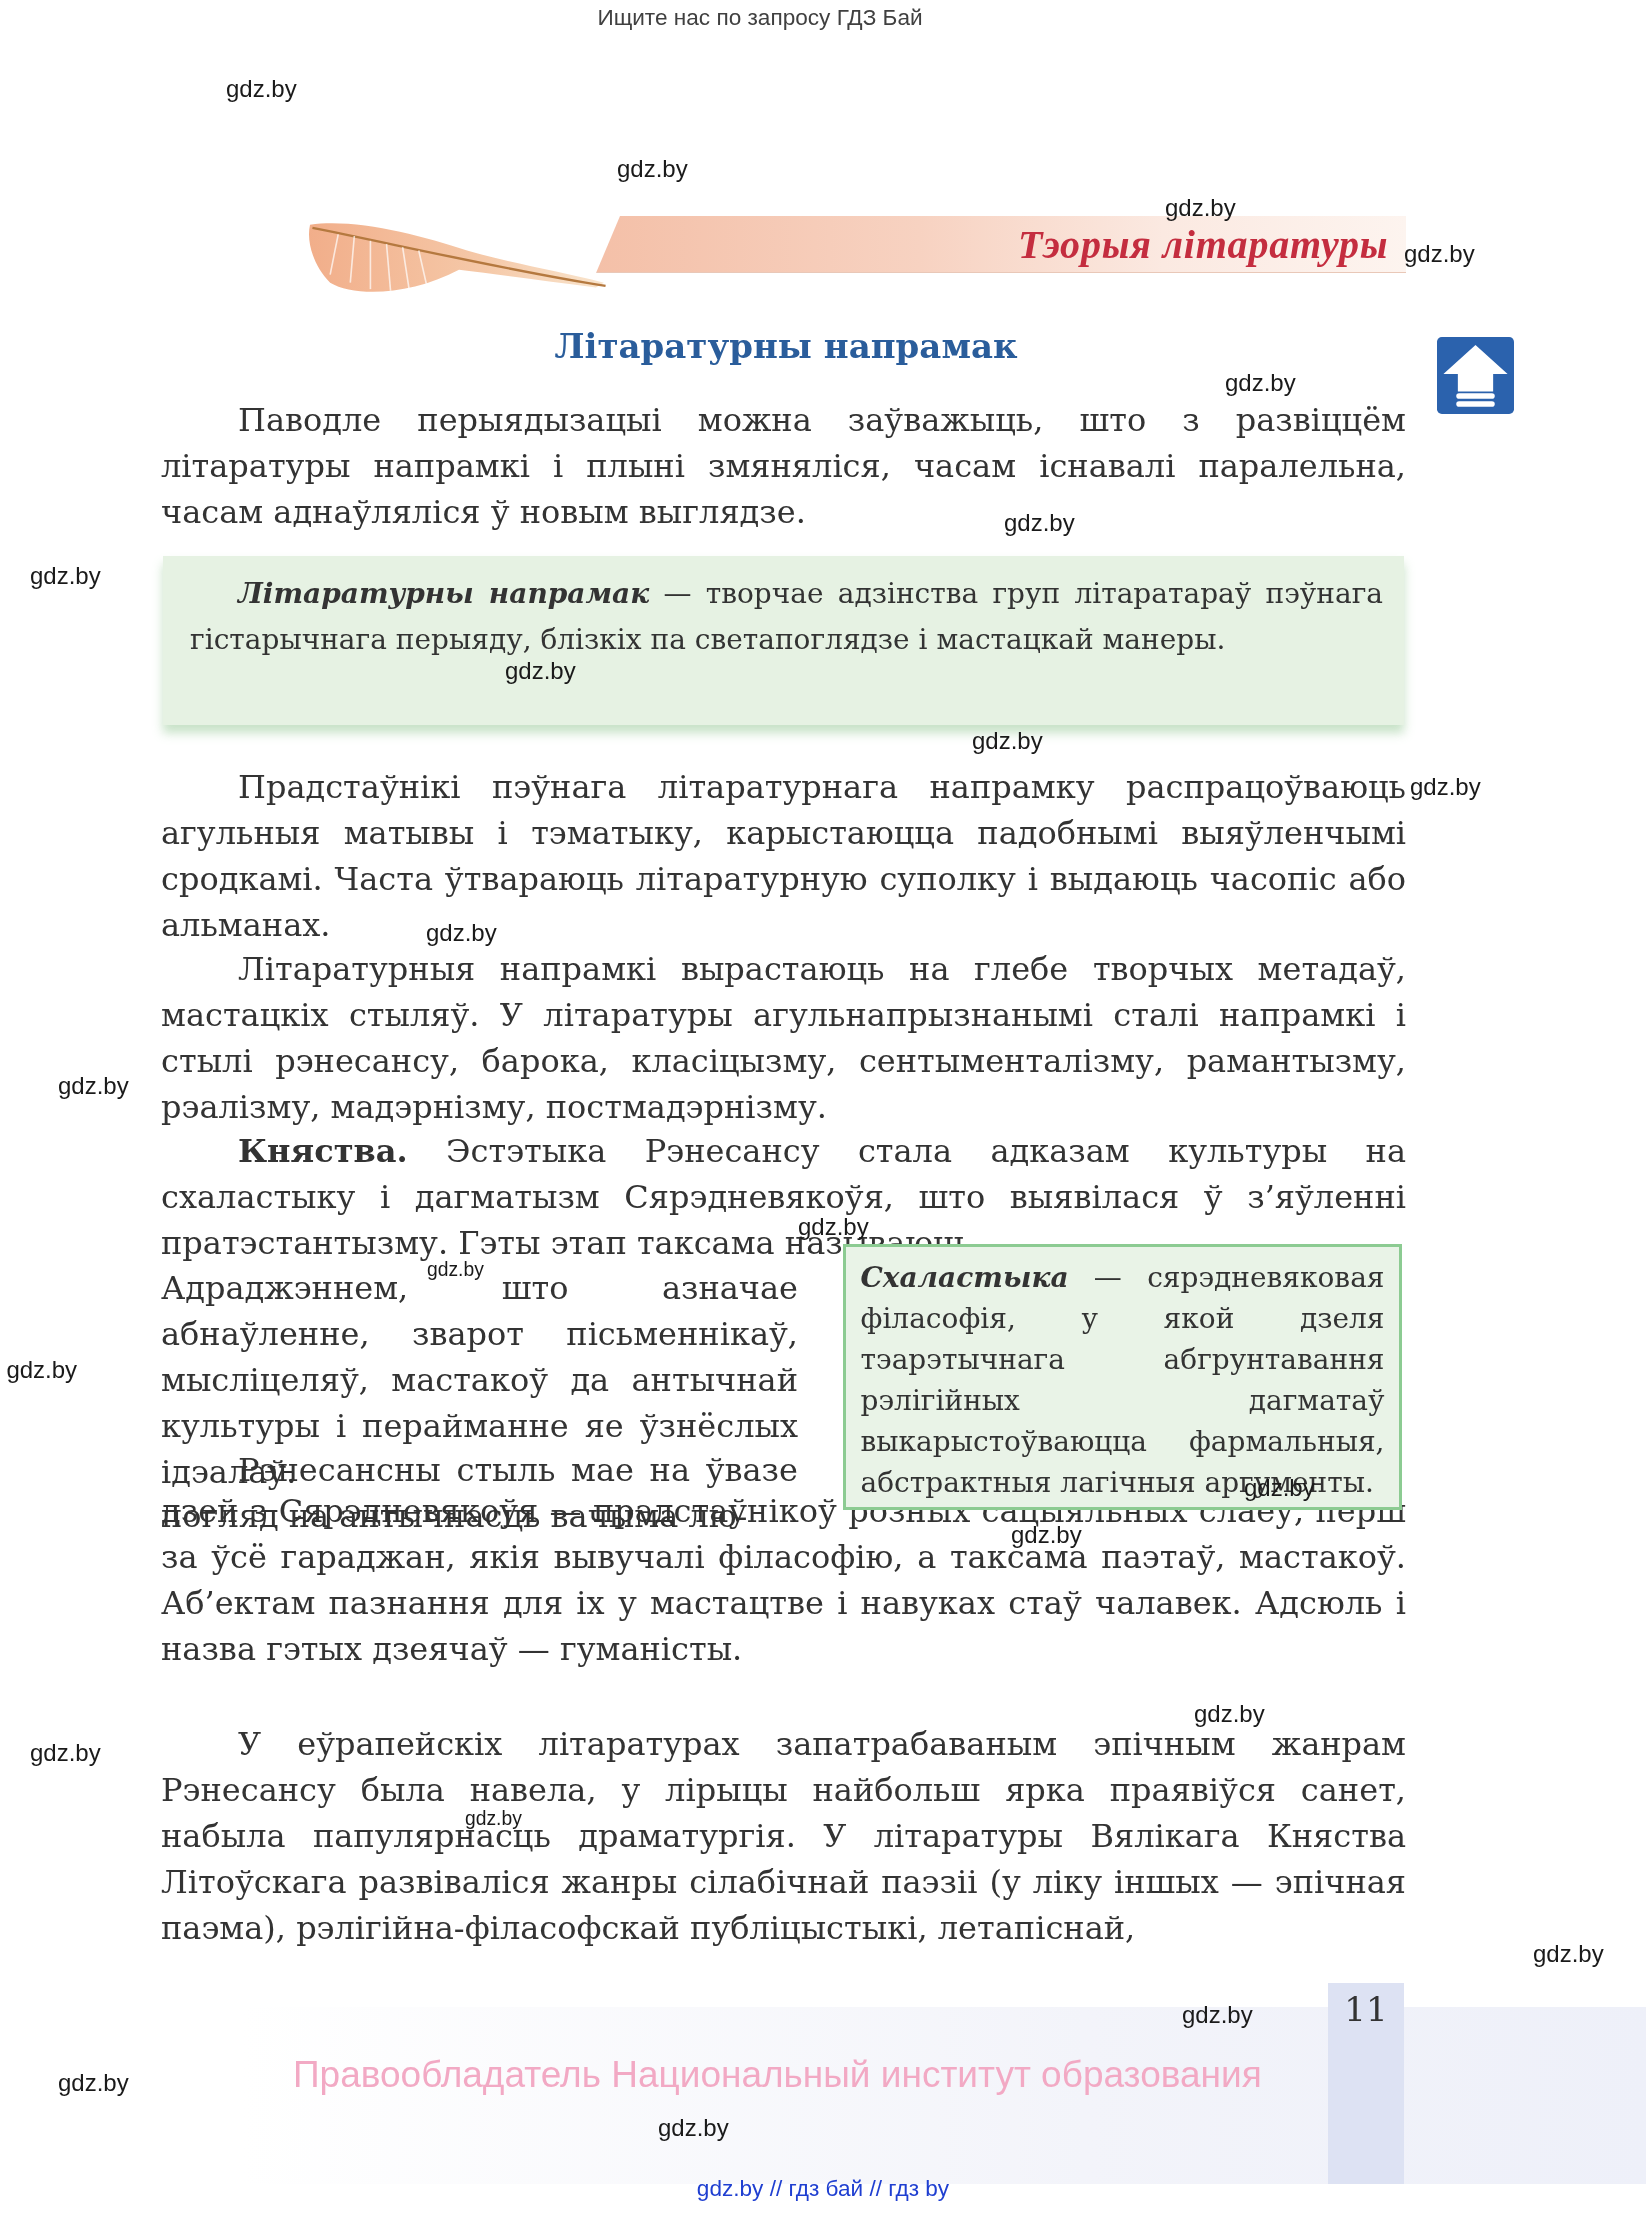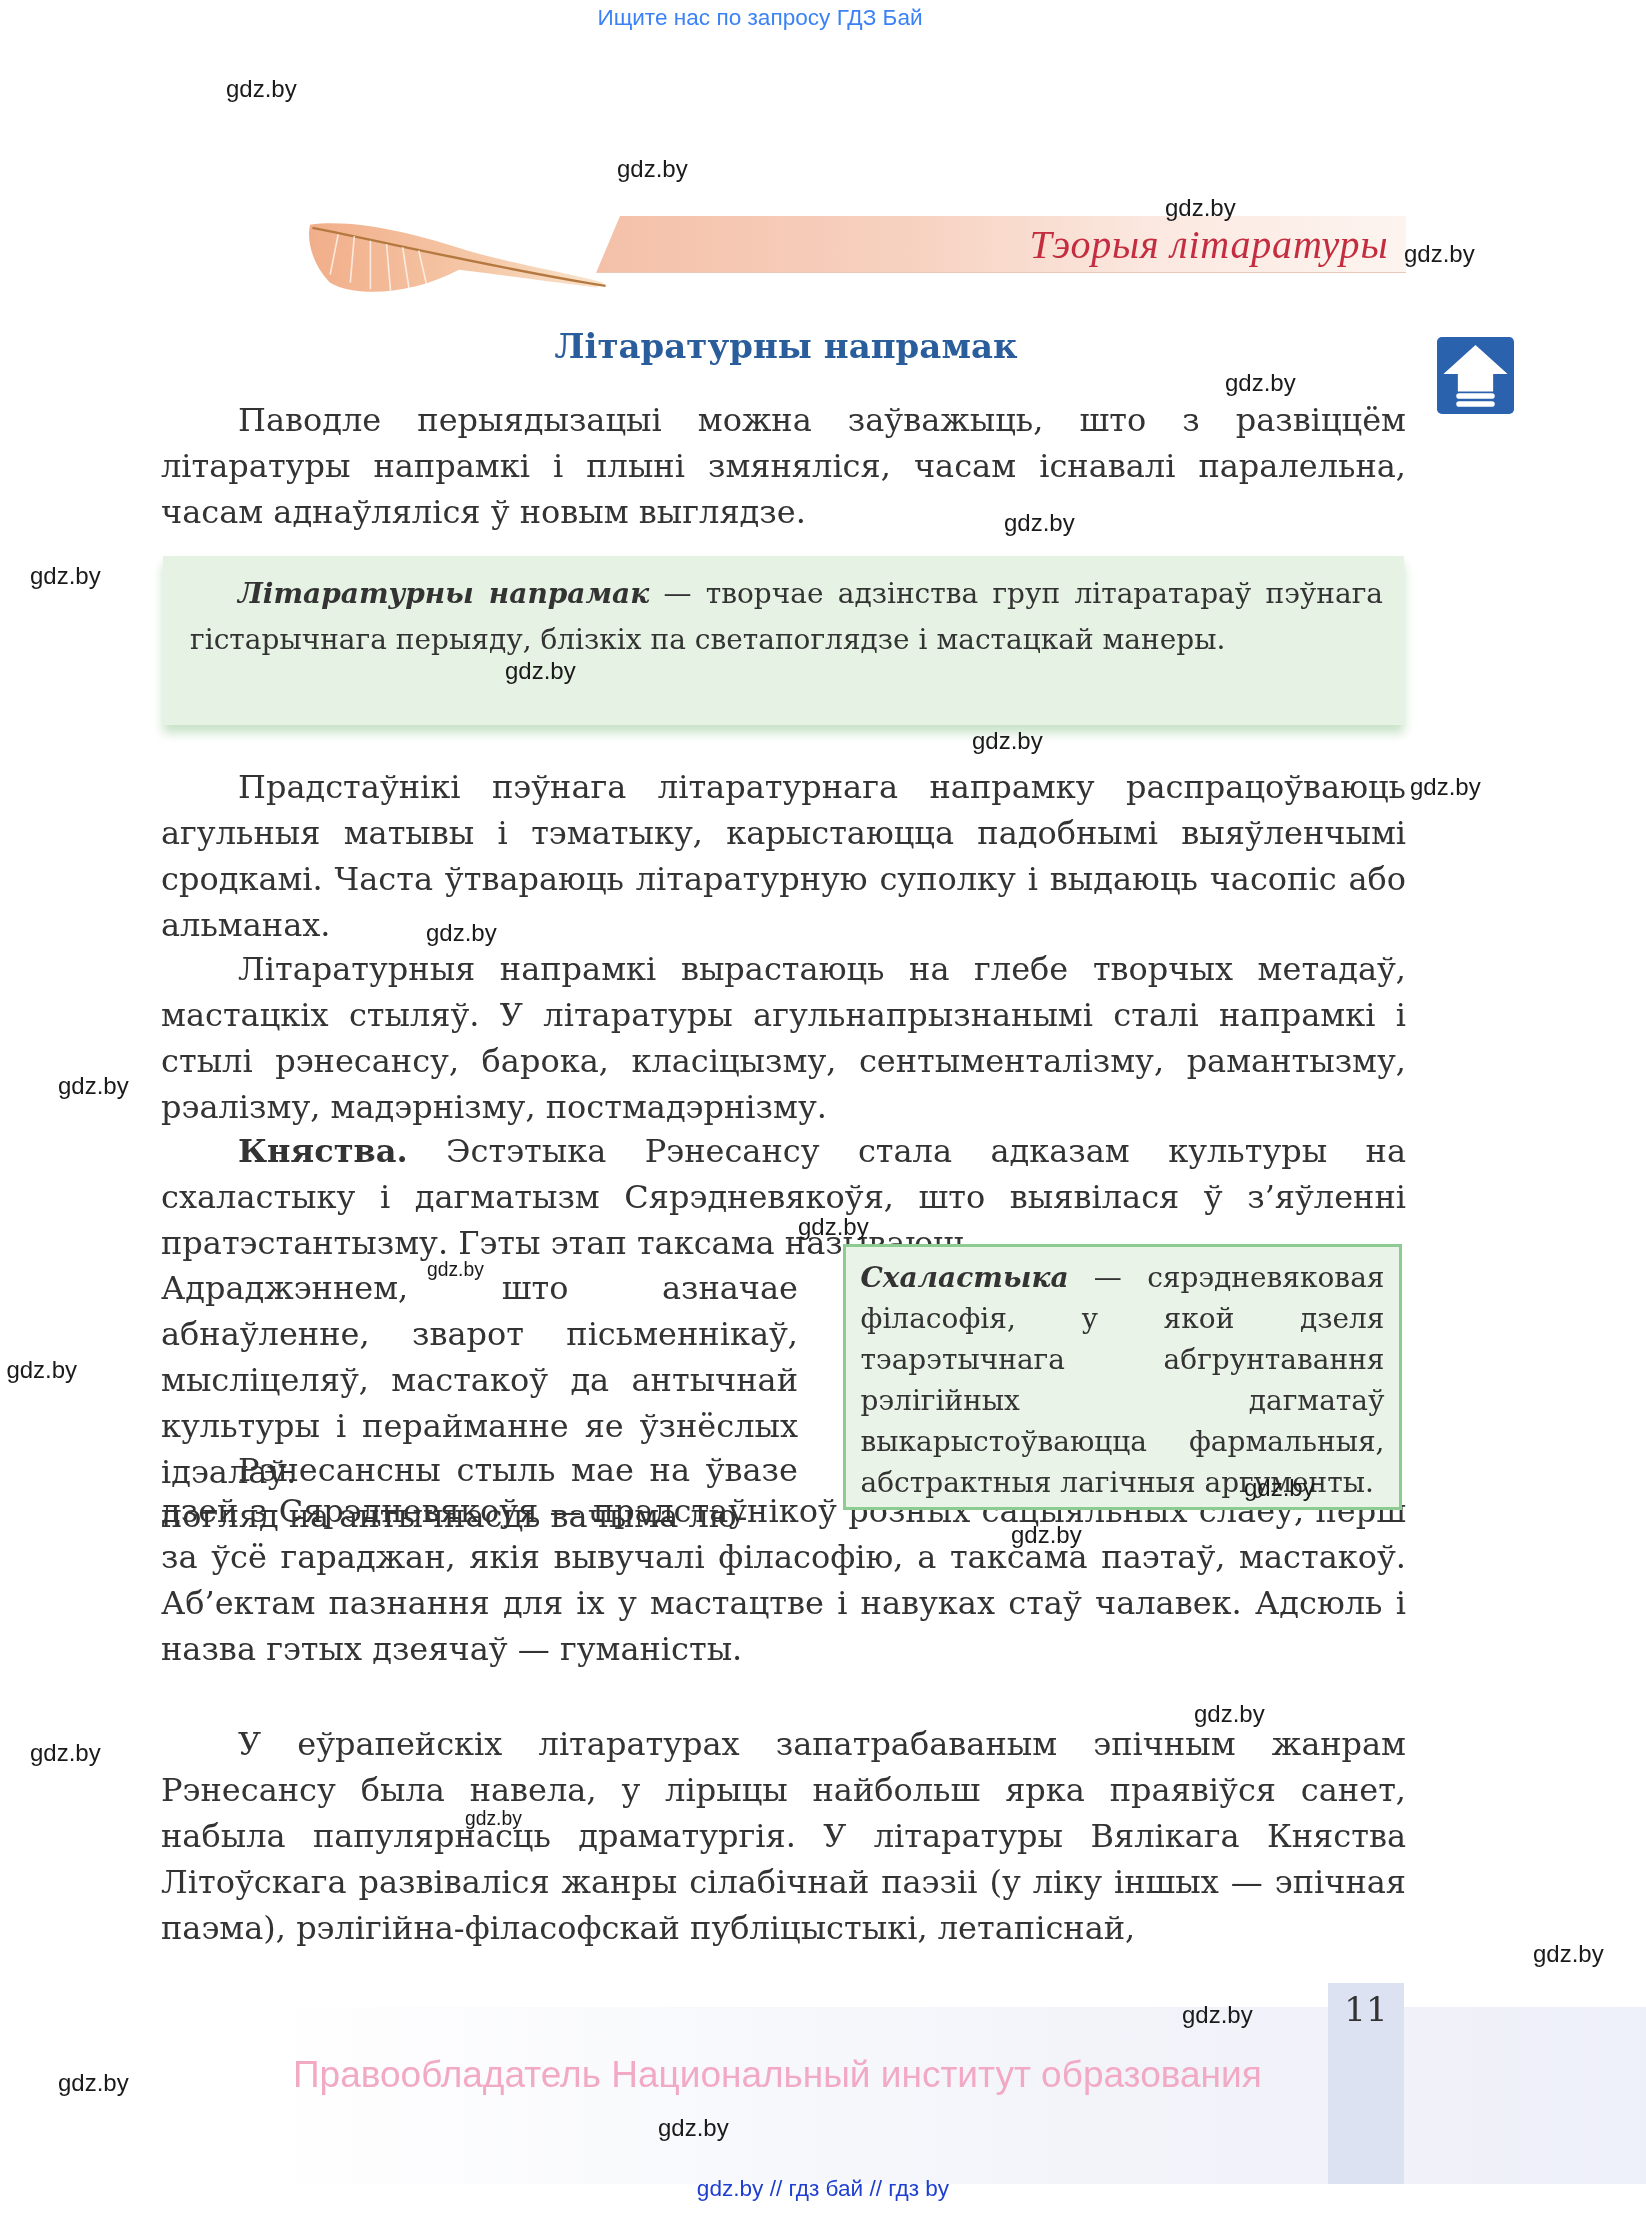--- a/index.html
+++ b/index.html
@@ -8,31 +8,31 @@
       background: #ffffff; color: #333333;
       font-family: "DejaVu Serif", "Liberation Serif", serif;
     }
     .wm {
       position: absolute; font-family: "Liberation Sans", sans-serif;
       font-size: 24px; color: #1a1a1a; white-space: nowrap; line-height: 1;
     }
     .wm.small { font-size: 19.3px; }
     .top-banner {
       position: absolute; top: 4.8px; left: 0; width: 1520px; text-align: center;
-      font-family: "Liberation Sans", sans-serif; font-size: 22.6px; color: #3b82f6;
+      font-family: "Liberation Sans", sans-serif; font-size: 22.6px; color: #404040;
     }
     .header-strip {
       position: absolute; left: 596px; top: 216px; width: 810px; height: 56px;
       background: linear-gradient(90deg, #f4c0a8 0%, #f7d2c1 40%, #fbe9e1 70%, #fdf4ef 100%);
       clip-path: polygon(24px 0, 100% 0, 100% 100%, 0 100%);
       border-bottom: 1.6px solid #e9c8b8;
     }
     .header-title {
       position: absolute; right: 17.7px; top: 4.8px;
-      font-family: "Liberation Serif", serif; font-style: italic; font-weight: normal;
+      font-family: "Liberation Serif", serif; font-style: italic; font-weight: bold;
       font-size: 40px; color: #c42d3f; letter-spacing: 0.8px;
     }
     .feather {
       position: absolute; left: 306px; top: 218px; width: 306px; height: 81px;
     }
     .section-title {
       position: absolute; left: 0; width: 1572px; top: 326px; text-align: center;
       font-family: "DejaVu Serif", serif; font-weight: bold; font-size: 34px; color: #2a5d9b;
     }
     .nav-icon {

